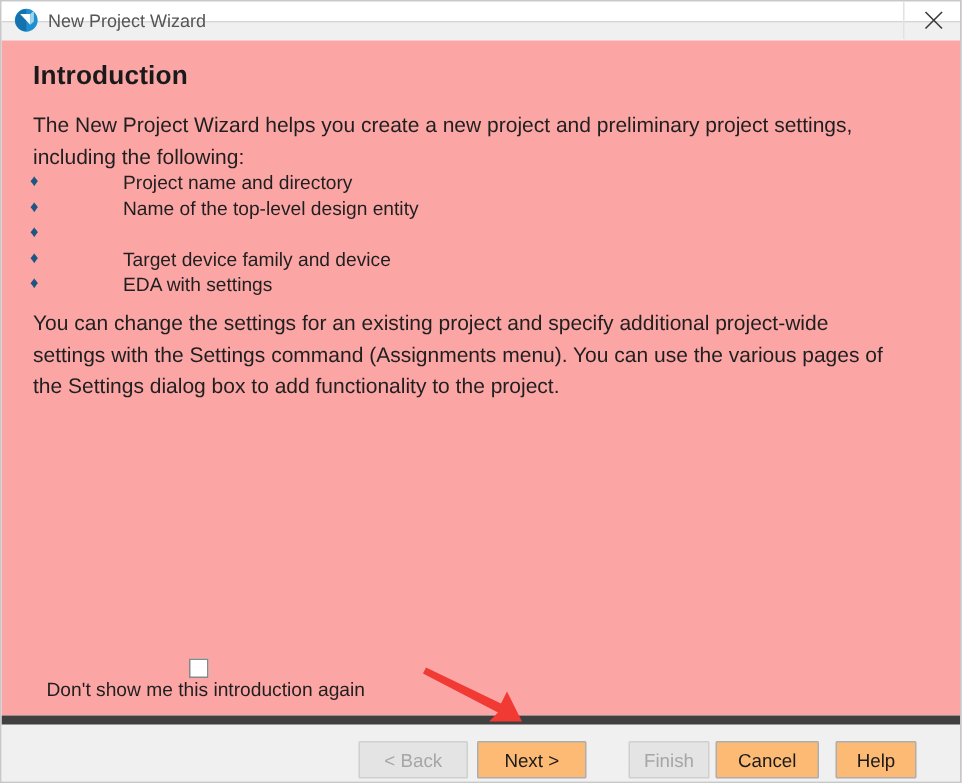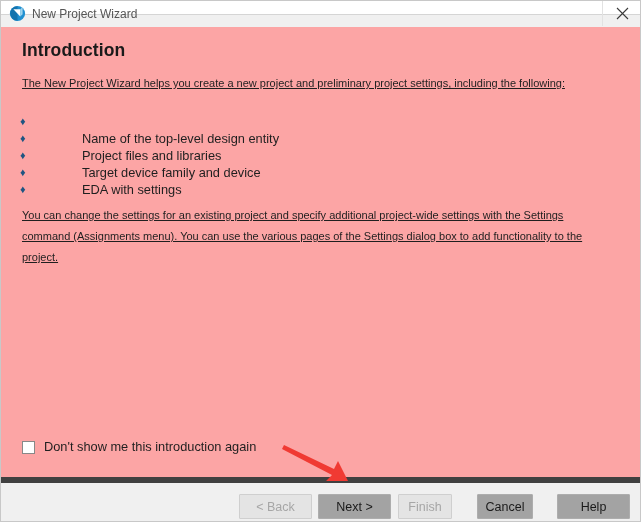--- a/index.html
+++ b/index.html
@@ -77,24 +77,23 @@
     position: absolute;
     left: 21px; top: 13px;
     font-size: 17.5px;
     font-weight: bold;
     color: #1a1a1a;
     letter-spacing: 0.1px;
   }
 
   .body-para {
     position: absolute;
-    font-size: 11px;
+    font-size: 14px;
     color: #1f1f1f;
     line-height: 21px;
-    text-decoration: underline;
   }
   #para-intro {
     left: 21px; top: 46px;
     width: 562px;
   }
   #para-settings {
     left: 21px; top: 178px;
     width: 572px;
   }
 
@@ -130,20 +129,21 @@
     white-space: nowrap;
   }
 
   
   #checkbox-row {
     position: absolute;
     left: 21px; top: 412px;
     display: flex;
     align-items: center;
     cursor: pointer;
+    flex-direction: column;
   }
   #checkbox-box {
     width: 13px;
     height: 13px;
     border: 1px solid #888888;
     background: #ffffff;
     box-sizing: border-box;
     flex: 0 0 auto;
   }
   #checkbox-label {
@@ -164,39 +164,39 @@
     border-top: 6px solid #404040;
     box-sizing: border-box;
   }
   .dlg-button {
     position: absolute;
     top: 11px;
     height: 25px;
     font-family: "Liberation Sans", sans-serif;
     font-size: 12.5px;
     color: #1a1a1a;
-    background: #a3a3a3;
+    background: #fdba74;
     border: 1px solid #adadad;
     border-radius: 1px;
     box-sizing: border-box;
     cursor: pointer;
     padding: 0;
     white-space: nowrap;
   }
   .dlg-button.disabled {
     color: #a6a6a6;
     background: #e4e4e4;
     border-color: #cfcfcf;
     cursor: default;
   }
   #btn-back   { left: 238px; width: 73px; }
   #btn-next   { left: 317px; width: 73px; }
-  #btn-finish { left: 397px; width: 54px; }
-  #btn-cancel { left: 476px; width: 56px; }
-  #btn-help   { left: 556px; width: 73px; }
+  #btn-finish { left: 418px; width: 54px; }
+  #btn-cancel { left: 476px; width: 69px; }
+  #btn-help   { left: 556px; width: 54px; }
 
   
   #annotation-arrow {
     position: absolute;
     left: 275px; top: 438px;
     width: 110px;
     height: 50px;
     pointer-events: none;
   }
 </style>
@@ -228,28 +228,28 @@
 
   <div id="content">
 
     <div id="page-title">Introduction</div>
 
     <div class="body-para" id="para-intro">The New Project Wizard helps you create a new project and preliminary project settings, including the following:</div>
 
     <ul id="bullet-list">
       <li class="bullet-row">
         <span class="bullet-mark">♦</span>
+        <span class="bullet-label">Project name and directory</span>
       </li>
       <li class="bullet-row">
         <span class="bullet-mark">♦</span>
         <span class="bullet-label">Name of the top-level design entity</span>
       </li>
       <li class="bullet-row">
         <span class="bullet-mark">♦</span>
-        <span class="bullet-label">Project files and libraries</span>
       </li>
       <li class="bullet-row">
         <span class="bullet-mark">♦</span>
         <span class="bullet-label">Target device family and device</span>
       </li>
       <li class="bullet-row">
         <span class="bullet-mark">♦</span>
         <span class="bullet-label">EDA with settings</span>
       </li>
     </ul>

